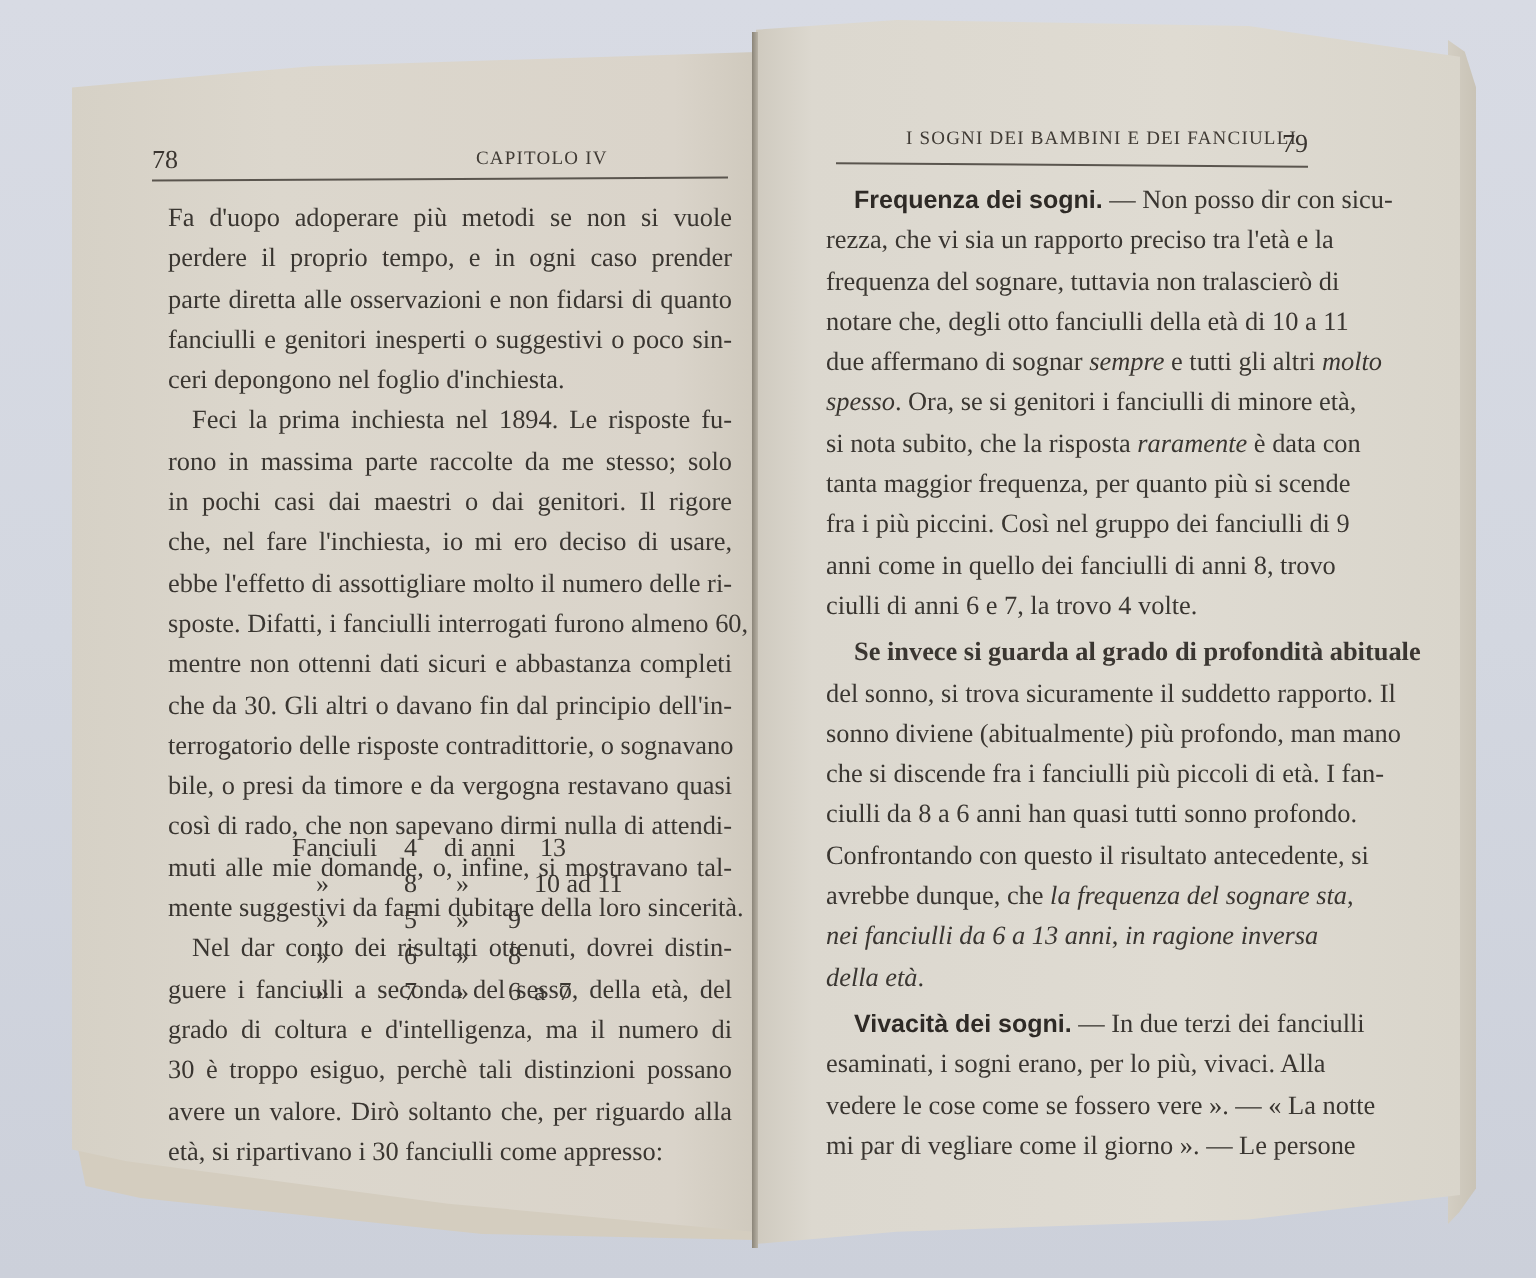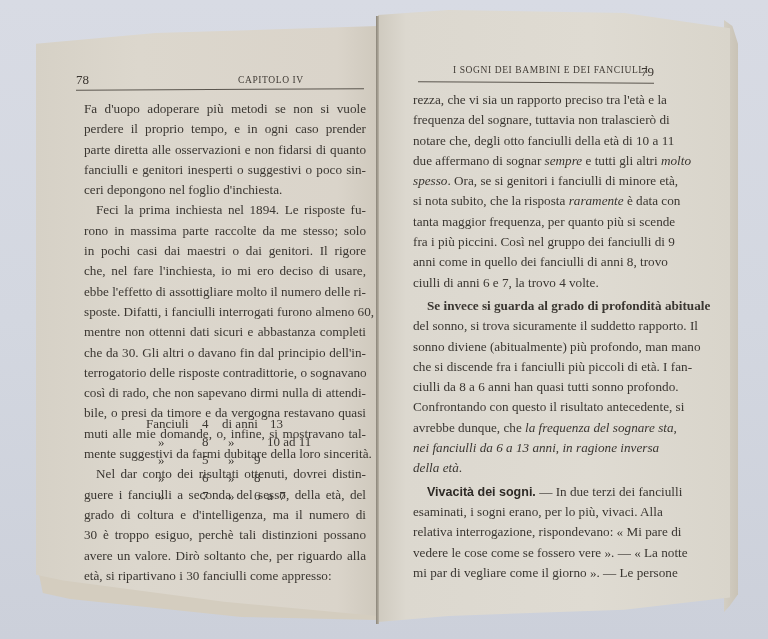--- a/index.html
+++ b/index.html
@@ -78,22 +78,22 @@
     <span class="line last">ceri depongono nel foglio d'inchiesta.</span>
     <span class="line" style="padding-left:12px;">Feci la prima inchiesta nel 1894. Le risposte fu-</span>
     <span class="line">rono in massima parte raccolte da me stesso; solo</span>
     <span class="line">in pochi casi dai maestri o dai genitori. Il rigore</span>
     <span class="line">che, nel fare l'inchiesta, io mi ero deciso di usare,</span>
     <span class="line">ebbe l'effetto di assottigliare molto il numero delle ri-</span>
     <span class="line">sposte. Difatti, i fanciulli interrogati furono almeno 60,</span>
     <span class="line">mentre non ottenni dati sicuri e abbastanza completi</span>
     <span class="line">che da 30. Gli altri o davano fin dal principio dell'in-</span>
     <span class="line">terrogatorio delle risposte contradittorie, o sognavano</span>
+    <span class="line">bile, o presi da timore e da vergogna restavano quasi</span>
     <span class="line">così di rado, che non sapevano dirmi nulla di attendi-</span>
-    <span class="line">bile, o presi da timore e da vergogna restavano quasi</span>
     <span class="line">muti alle mie domande, o, infine, si mostravano tal-</span>
     <span class="line">mente suggestivi da farmi dubitare della loro sincerità.</span>
     <span class="line" style="padding-left:12px;">Nel dar conto dei risultati ottenuti, dovrei distin-</span>
     <span class="line">guere i fanciulli a seconda del sesso, della età, del</span>
     <span class="line">grado di coltura e d'intelligenza, ma il numero di</span>
     <span class="line">30 è troppo esiguo, perchè tali distinzioni possano</span>
     <span class="line">avere un valore. Dirò soltanto che, per riguardo alla</span>
     <span class="line last">età, si ripartivano i 30 fanciulli come appresso:</span>
   </div>
 
@@ -128,20 +128,21 @@
       <span style="left:82px;">»</span>
       <span style="left:108px; white-space:pre;">6  a  7</span>
     </div>
   </div>
 
   <div class="running-head" style="left:453px; top:65px;">I SOGNI DEI BAMBINI E DEI FANCIULLI</div>
   <div class="folio" style="left:641px; top:64px;">79</div>
   <div class="rule" style="left:418px; top:82px; width:236px; transform:rotate(0.4deg);"></div>
 
   <div class="text" style="left:413px; top:90px; width:243px;">
+    <span class="line" style="padding-left:14px;"><span class="bold-head">Frequenza dei sogni.</span><span> — Non posso dir con sicu-</span></span>
     <span class="line">rezza, che vi sia un rapporto preciso tra l'età e la</span>
     <span class="line">frequenza del sognare, tuttavia non tralascierò di</span>
     <span class="line">notare che, degli otto fanciulli della età di 10 a 11</span>
     <span class="line"><span>due affermano di sognar </span><em>sempre</em><span> e tutti gli altri </span><em>molto</em></span>
     <span class="line"><em>spesso</em><span>. Ora, se si genitori i fanciulli di minore età,</span></span>
     <span class="line"><span>si nota subito, che la risposta </span><em>raramente</em><span> è data con</span></span>
     <span class="line">tanta maggior frequenza, per quanto più si scende</span>
     <span class="line">fra i più piccini. Così nel gruppo dei fanciulli di 9</span>
     <span class="line">anni come in quello dei fanciulli di anni 8, trovo</span>
     <span class="line last">ciulli di anni 6 e 7, la trovo 4 volte.</span>
@@ -151,18 +152,17 @@
     <span class="line">sonno diviene (abitualmente) più profondo, man mano</span>
     <span class="line">che si discende fra i fanciulli più piccoli di età. I fan-</span>
     <span class="line">ciulli da 8 a 6 anni han quasi tutti sonno profondo.</span>
     <span class="line">Confrontando con questo il risultato antecedente, si</span>
     <span class="line"><span>avrebbe dunque, che </span><em>la frequenza del sognare sta</em><span>,</span></span>
     <span class="line"><em>nei fanciulli da 6 a 13 anni</em><span>, </span><em>in ragione inversa</em></span>
     <span class="line last"><em>della età</em><span>.</span></span>
 
     <span class="line" style="padding-left:14px; margin-top:3px;"><span class="bold-head">Vivacità dei sogni.</span><span> — In due terzi dei fanciulli</span></span>
     <span class="line">esaminati, i sogni erano, per lo più, vivaci. Alla</span>
-    <span class="line">relativa interrogazione, rispondevano: « Mi pare di</span>
     <span class="line">vedere le cose come se fossero vere ». — « La notte</span>
     <span class="line">mi par di vegliare come il giorno ». — Le persone</span>
 
   </div>
 </div>
 
 </body></html>

